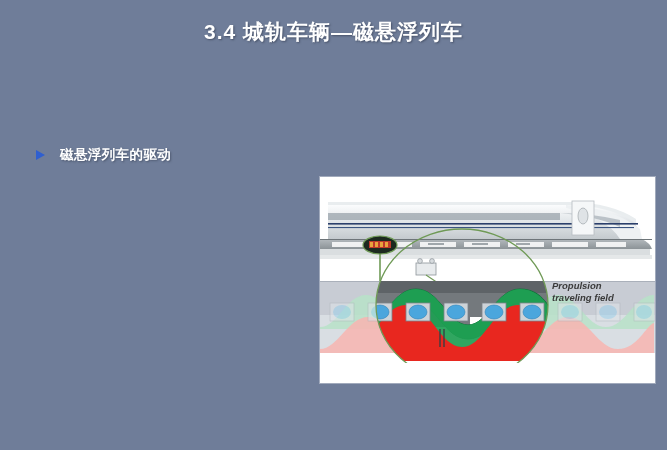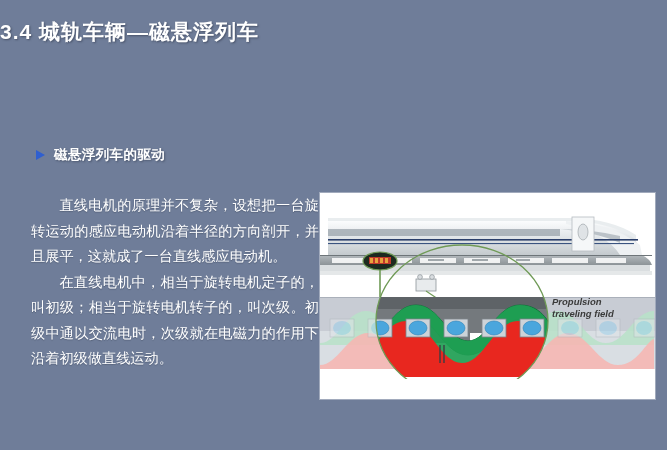--- a/index.html
+++ b/index.html
@@ -7,37 +7,37 @@
     width:667px;height:450px;overflow:hidden;
     background:#6f7d99;
     font-family:"Liberation Sans","DejaVu Sans",sans-serif;
     -webkit-font-smoothing:antialiased;
   }
   #slide{position:relative;width:667px;height:450px;background:#6f7d99;}
 
   
   .slide-title{
     position:absolute;left:0;top:18px;width:667px;
-    text-align:left;
+    text-align:center;
     color:#ffffff;
     font-size:21px;font-weight:bold;letter-spacing:1px;
     text-shadow:1px 1px 2px rgba(40,48,66,.55);
   }
 
   
   .section-heading{
     position:absolute;left:52px;top:86px;
     color:#ffffff;font-size:15px;font-weight:bold;letter-spacing:.5px;
     text-shadow:1px 1px 2px rgba(40,48,66,.5);
   }
 
   
   .sub-heading{
     position:absolute;left:36px;top:146px;
-    display:flex;align-items:center;gap:9px;
+    display:flex;align-items:center;gap:15px;
   }
   .arrow-bullet{
     width:0;height:0;
     border-left:9px solid #2f5fd0;
     border-top:5.5px solid transparent;
     border-bottom:5.5px solid transparent;
     display:block;
   }
   .sub-heading-text{
     color:#ffffff;font-size:13.5px;font-weight:bold;letter-spacing:.4px;
@@ -52,45 +52,40 @@
     text-shadow:0 1px 1px rgba(40,48,66,.35);
   }
   .body-text p{margin:0;text-indent:2em;}
 
   
   .figure{
     position:absolute;left:320px;top:177px;width:335px;height:206px;
     background:#ffffff;
     box-shadow:0 0 0 1px rgba(255,255,255,.35);
     overflow:hidden;
-    margin-top:16px;
   }
   .figure svg{display:block;width:335px;height:206px;}
   .prop-label{
     font-family:"Liberation Sans","DejaVu Sans",sans-serif;
     font-style:italic;font-weight:bold;font-size:9.5px;fill:#3a3a3a;
   }
 </style>
 </head>
 <body>
 
 <div id="slide">
 
   <div class="slide-title">3.4 城轨车辆—磁悬浮列车</div>
 
 
   <div class="sub-heading">
     <span class="arrow-bullet"></span>
     <span class="sub-heading-text">磁悬浮列车的驱动</span>
   </div>
 
-  <div class="body-text">
-    <p>直线电机的原理并不复杂，设想把一台旋转运动的感应电动机沿着半径的方向剖开，并且展平，这就成了一台直线感应电动机。</p>
-    <p>在直线电机中，相当于旋转电机定子的，叫初级；相当于旋转电机转子的，叫次级。初级中通以交流电时，次级就在电磁力的作用下沿着初级做直线运动。</p>
-  </div>
 
   <div class="figure">
     <svg viewBox="0 0 335 206" xmlns="http://www.w3.org/2000/svg">
       <defs>
         <clipPath id="circClip">
           <ellipse cx="142" cy="128" rx="86" ry="76"></ellipse>
         </clipPath>
         <linearGradient id="bodyGrad" x1="0" y1="0" x2="0" y2="1">
           <stop offset="0%" stop-color="#fbfcfd"></stop>
           <stop offset="45%" stop-color="#e3e7ea"></stop>

